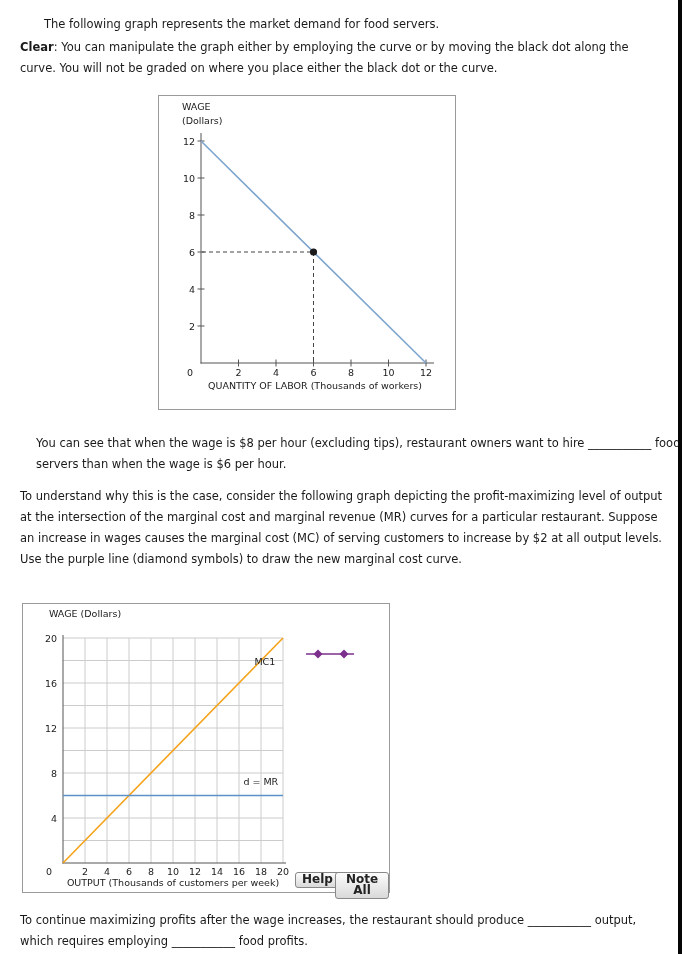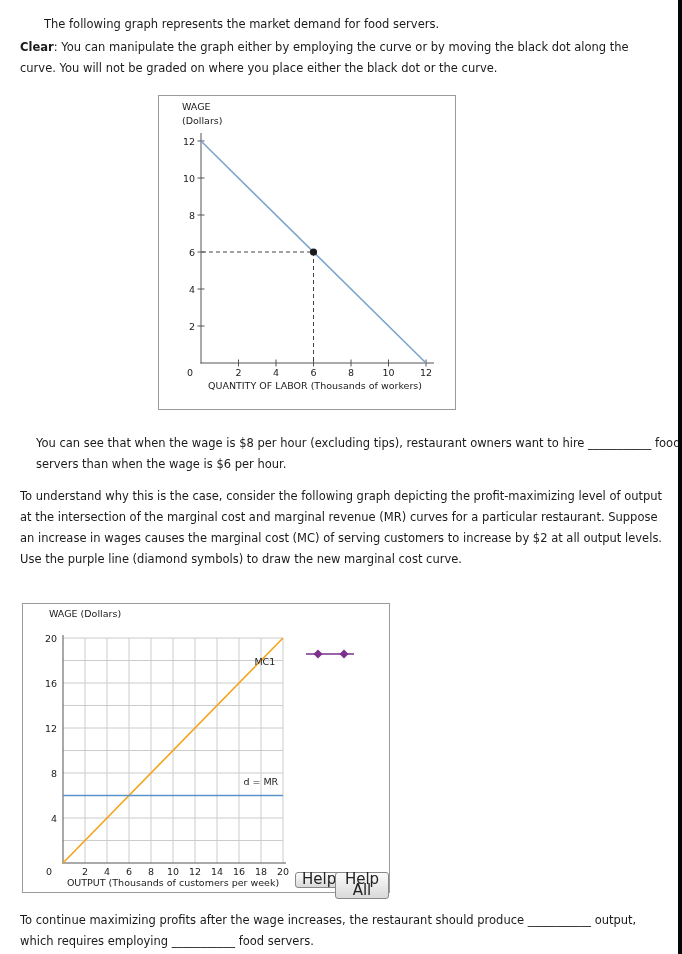--- a/index.html
+++ b/index.html
@@ -14,21 +14,21 @@
   #q1{left:36px;top:433px;width:648px;}
   #p2{left:20px;top:486px;width:652px;}
   #q2{left:20px;top:910px;width:652px;}
   .blank{white-space:nowrap;}
   .graph-box{position:absolute;background:#ffffff;border:1px solid #9a9a9a;}
   #box1{left:158px;top:95px;width:296px;height:313px;}
   #box2{left:22px;top:603px;width:366px;height:288px;}
   svg{display:block;font-family:"DejaVu Sans","Liberation Sans",sans-serif;}
   .ctl{
     position:absolute;font-family:"DejaVu Sans","Liberation Sans",sans-serif;
-    font-size:15px;font-weight:normal;color:#222;
+    font-size:12px;font-weight:bold;color:#222;
     padding:1px 6px 2px 6px;border:1px solid #888;border-radius:3px;
     background:linear-gradient(#fcfcfc,#d9d9d9);cursor:pointer;line-height:11px;
   }
   #help-btn{left:272px;top:268px;}
   #clear-btn{left:312px;top:268px;}
   .edge-bar{position:absolute;right:0;top:0;width:4px;height:954px;background:#050505;}
 </style>
 </head>
 <body>
 
@@ -145,18 +145,18 @@
       <text x="231.39999999999998" y="60.99999999999997" text-anchor="start" font-size="9.5" fill="#1a1a1a">MC1</text>
       <polyline points="40,191.5 260,191.5" fill="none" stroke="#5b93c9" stroke-width="1.6"></polyline>
       <text x="220.39999999999998" y="181.375" text-anchor="start" font-size="9.5" fill="#1a1a1a">d = MR</text>
       <g>
         <line x1="283" y1="50" x2="331" y2="50" stroke="#7d2f8e" stroke-width="1.6"></line>
         <path d="M 290.5 50 L 295 45.5 L 299.5 50 L 295 54.5 Z" fill="#7d2f8e"></path>
         <path d="M 316.5 50 L 321 45.5 L 325.5 50 L 321 54.5 Z" fill="#7d2f8e"></path>
       </g>
     </svg>
   <button class="ctl" id="help-btn">Help</button>
-  <button class="ctl" id="clear-btn">Help All</button>
+  <button class="ctl" id="clear-btn">Note All</button>
 </div>
 
-<p class="para" id="q2"><span>To continue maximizing profits after the wage increases, the restaurant should produce </span><span class="blank">___________</span><span> output, which requires employing </span><span class="blank">___________</span><span> food servers.</span></p>
+<p class="para" id="q2"><span>To continue maximizing profits after the wage increases, the restaurant should produce </span><span class="blank">___________</span><span> output, which requires employing </span><span class="blank">___________</span><span> food profits.</span></p>
 
 <div class="edge-bar"></div>
 
 </body></html>

